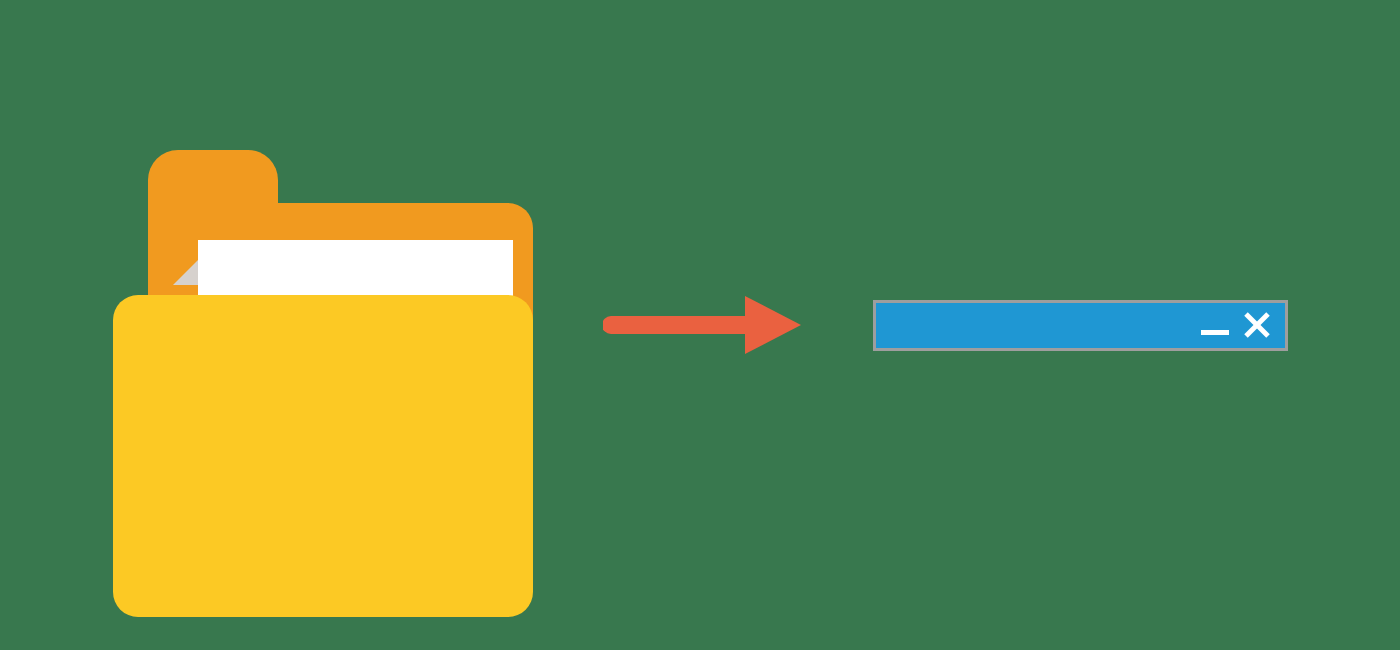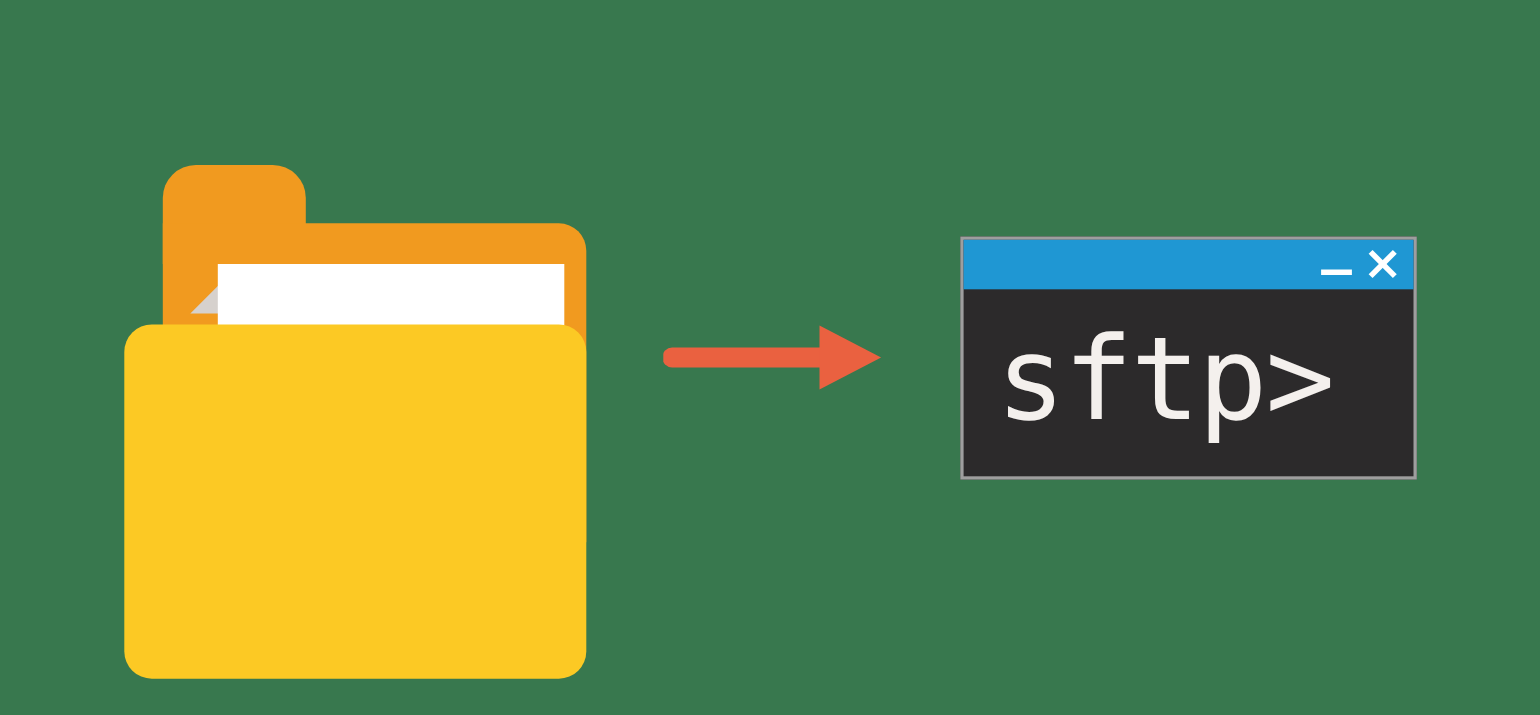--- a/index.html
+++ b/index.html
@@ -125,16 +125,13 @@
 <div class="terminal">
   <div class="titlebar">
     <div class="min-icon"></div>
     <div class="close-icon">
       <svg width="28" height="28" viewBox="0 0 28 28">
         <line x1="3" y1="3" x2="25" y2="25" stroke="#FFFFFF" stroke-width="5"></line>
         <line x1="25" y1="3" x2="3" y2="25" stroke="#FFFFFF" stroke-width="5"></line>
       </svg>
     </div>
   </div>
-  <div class="term-body">
-    <div class="prompt">sftp&gt;</div>
-  </div>
 </div>
 
 </body></html>

